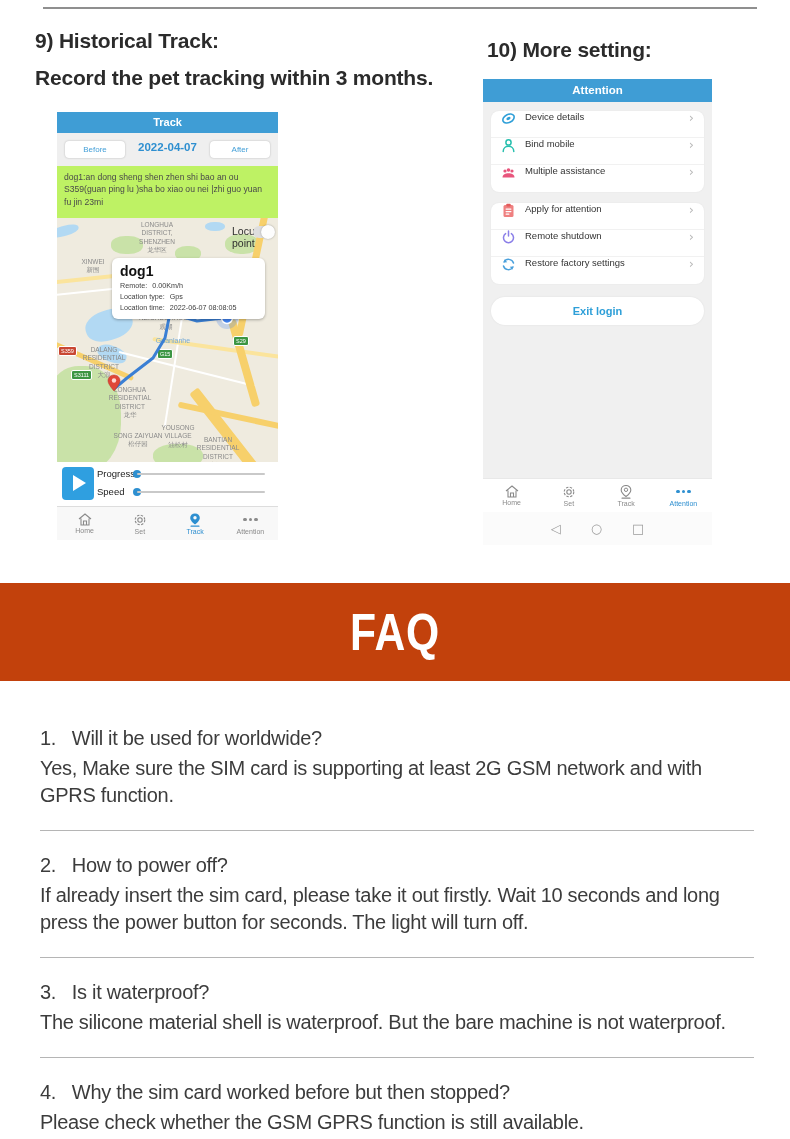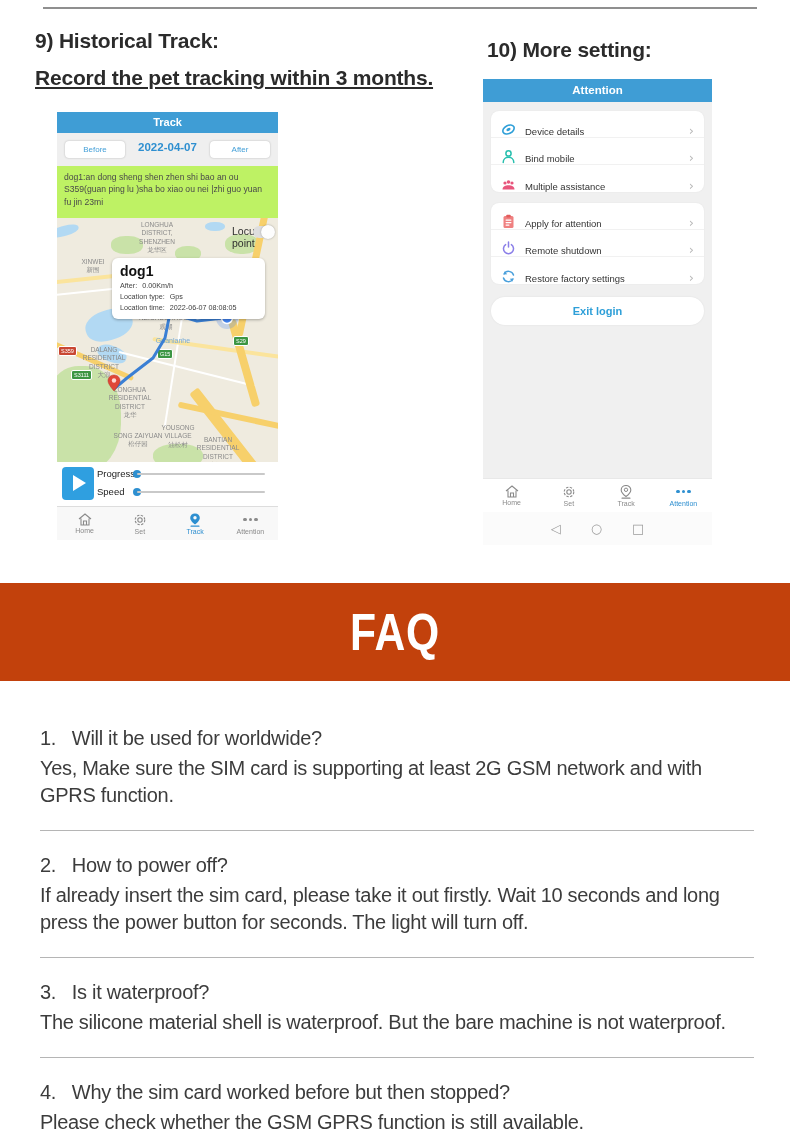--- a/index.html
+++ b/index.html
@@ -3,21 +3,21 @@
 <meta charset="utf-8">
 <style>
   * { margin:0; padding:0; box-sizing:border-box; }
   body { background:#fff; font-family:"Liberation Sans", sans-serif; }
   .page { position:relative; width:790px; height:1139px; background:#ffffff; overflow:hidden; }
 
   .top-line { position:absolute; left:43px; top:7px; width:714px; height:2px; background:#8f8f8f; }
 
   .h1 { position:absolute; font-size:21px; font-weight:bold; color:#2b2b2b; letter-spacing:-0.2px; }
   .h1a { left:35px; top:29px; }
-  .h1b { left:35px; top:66px;text-decoration:underline; }
+  .h1b { left:35px; top:66px; }
   .h1c { left:487px; top:38px; }
 
   
   .phone-track { position:absolute; left:57px; top:112px; width:221px; height:428px; background:#f5f5f5; overflow:hidden; font-family:"Liberation Sans",sans-serif; }
   .pt-header { position:absolute; top:0; left:0; right:0; height:21px; background:#3f9dd5; color:#fff; font-size:11px; font-weight:bold; text-align:center; line-height:21px; }
   .pt-daterow { position:absolute; top:21px; left:0; right:0; height:33px; background:#efefef; }
   .pill-btn { position:absolute; top:8px; width:60px; height:17px; background:#fff; border-radius:4px; box-shadow:0 0 2px rgba(0,0,0,.25); color:#45a0d8; font-size:8px; text-align:center; line-height:17px; }
   .pill-before { left:8px; } .pill-after { right:8px; }
   .pt-date { position:absolute; left:0; right:0; top:8px; text-align:center; color:#2e8fd0; font-weight:bold; font-size:11.5px; }
   .pt-desc { position:absolute; top:54px; left:0; right:0; height:52px; background:#bef264; color:#4a4a4a; font-size:8.6px; line-height:1.45; padding:5px 7px; }
@@ -56,21 +56,21 @@
   .nav-item.active { color:#2e8fd0; }
   .nav-item svg { display:block; }
   .dots { display:flex; gap:2px; height:14px; align-items:center; }
   .dots i { width:3.5px; height:3.5px; border-radius:50%; background:currentColor; }
 
   
   .phone-set { position:absolute; left:483px; top:79px; width:229px; height:466px; background:#f0f0f0; overflow:hidden; }
   .ps-header { position:absolute; top:0; left:0; right:0; height:23px; background:#3f9dd5; color:#fff; font-size:11.5px; font-weight:bold; text-align:center; line-height:23px; }
   .card { position:absolute; left:8px; width:213px; background:#fff; border-radius:8px; box-shadow:0 0 2px rgba(0,0,0,.06); }
   .card1 { top:32px; } .card2 { top:124px; }
-  .menu-row { height:27px; display:flex; align-items:flex-end; padding:0 10px; border-bottom:1px solid #f1f1f1; }
+  .menu-row { height:27px; display:flex; align-items:flex-start; padding:0 10px; border-bottom:1px solid #f1f1f1; }
   .menu-row:last-child { border-bottom:none; }
   .menu-row .mi { width:15px; height:15px; margin-right:9px; flex:0 0 auto; }
   .menu-row .ml { font-size:9.5px; color:#333; }
   .chev { margin-left:auto; color:#b9b9b9; font-size:13px; line-height:1; font-family:"DejaVu Sans",sans-serif; }
   .exit-btn { position:absolute; left:8px; top:218px; width:213px; height:28px; background:#fff; border-radius:14px; color:#2e9fd8; font-size:11px; font-weight:bold; text-align:center; line-height:28px; box-shadow:0 0 2px rgba(0,0,0,.08); }
   .ps-nav { top:399px; background:#ffffff; border-top:1px solid #e8e8e8; }
   .android-bar { position:absolute; top:433px; left:0; right:0; height:33px; background:#fbfbfb; display:flex; align-items:center; justify-content:center; gap:30px; color:#9d9d9d; font-family:"DejaVu Sans",sans-serif; font-size:13px; }
 
   
   .faq-banner { position:absolute; left:0; top:583px; width:790px; height:98px; background:#c2410c; text-align:center; }
@@ -163,21 +163,21 @@
         <circle cx="170" cy="100" r="11" fill="rgba(66,133,244,0.25)"></circle>
         <circle cx="170" cy="100" r="5.5" fill="#4285f4" stroke="#ffffff" stroke-width="1.5"></circle>
       </svg>
       <svg class="mp" style="left:50px;top:156px;z-index:5;" width="14" height="18">
         <path d="M7 1 C3.2 1 1 3.8 1 6.8 C1 10.5 7 17 7 17 C7 17 13 10.5 13 6.8 C13 3.8 10.8 1 7 1 Z" fill="#e04638" stroke="#b53427" stroke-width="0.5"></path>
         <circle cx="7" cy="6.5" r="2.2" fill="#ffd8d2"></circle>
       </svg>
 
       <div class="info-window">
         <div class="iw-name">dog1</div>
-        <div class="iw-row"><span class="lbl">After:</span><span class="val">0.00Km/h</span></div>
+        <div class="iw-row"><span class="lbl">Remote:</span><span class="val">0.00Km/h</span></div>
         <div class="iw-row"><span class="lbl">Location type:</span><span class="val">Gps</span></div>
         <div class="iw-row"><span class="lbl">Location time:</span><span class="val">2022-06-07 08:08:05</span></div>
       </div>
 
       <div class="locus">Locus point</div>
       <div class="toggle">
           <div class="knob"></div>
         </div>
     </div>
 

